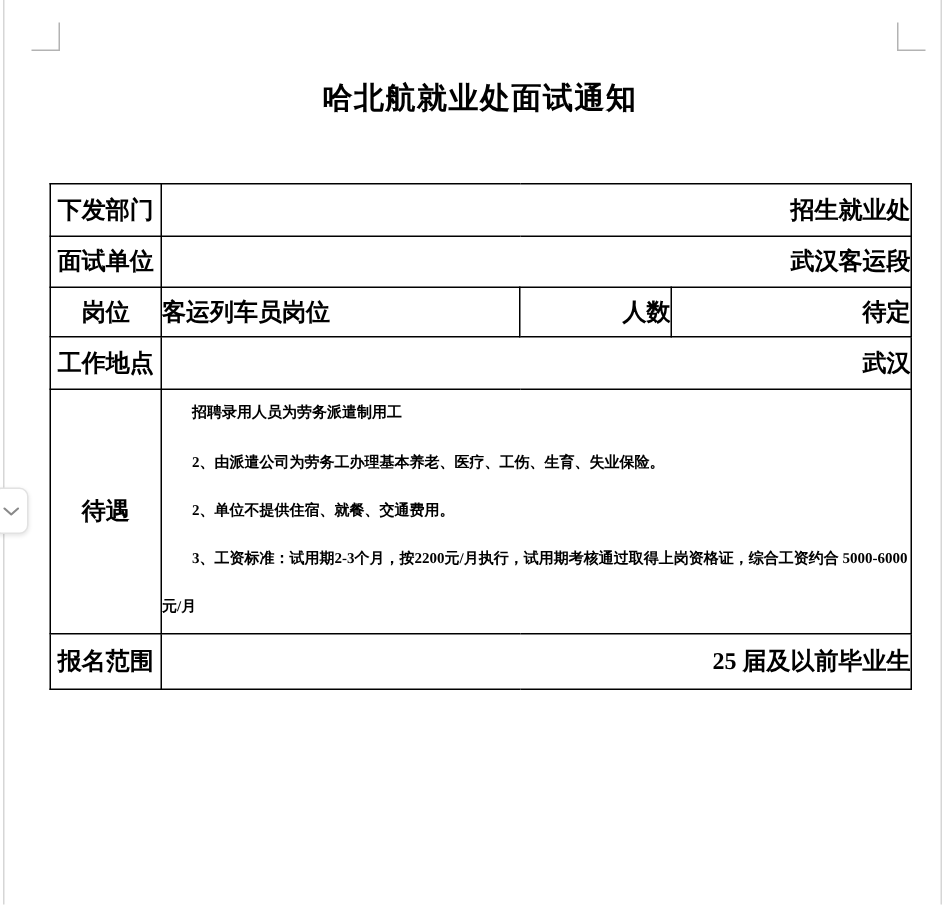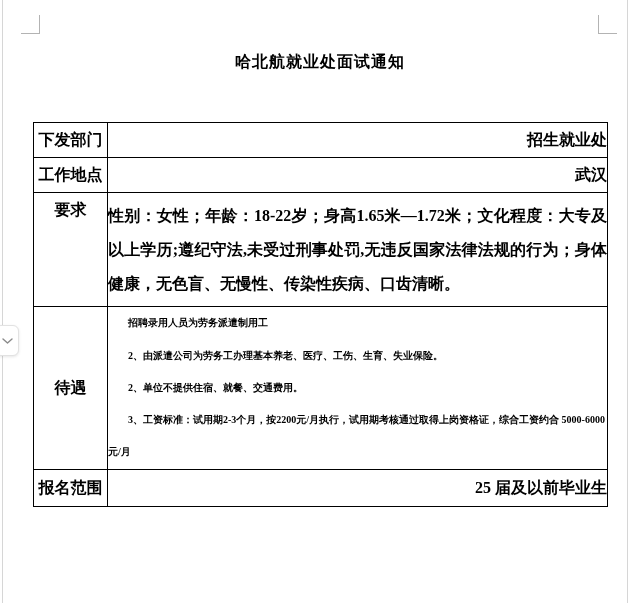--- a/index.html
+++ b/index.html
@@ -44,21 +44,21 @@
     border-bottom: 1px solid #b3b3b3;
   }
 
   .doc-title {
     position: absolute;
     left: 33px;
     top: 52px;
     width: 574px;
     margin: 0;
     text-align: center;
-    font-size: 16px;
+    font-size: 20px;
     font-weight: bold;
     letter-spacing: 1px;
   }
 
   
   .collapse-btn {
     position: absolute;
     left: -5px;
     top: 325px;
     width: 24px;
@@ -153,27 +153,33 @@
     <col style="width:74px">
     <col style="width:239px">
     <col style="width:101px">
     <col style="width:160px">
   </colgroup>
   <tbody>
     <tr class="r0">
       <td class="lbl">下发部门</td>
       <td class="center" colspan="3">招生就业处</td>
     </tr>
+    <tr class="r1">
+      <td class="lbl">面试单位</td>
+      <td class="center" colspan="3">武汉客运段</td>
+    </tr>
+    <tr class="r2">
+      <td class="lbl">岗位</td>
+      <td class="pos-val">客运列车员岗位</td>
+      <td class="center">人数</td>
+      <td class="center">待定</td>
+    </tr>
     <tr class="r3">
       <td class="lbl">工作地点</td>
       <td class="center" colspan="3">武汉</td>
-    </tr>
-    <tr class="r4">
-      <td class="lbl">要求</td>
-      <td class="req" colspan="3">性别：女性；年龄：18-22岁；身高1.65米—1.72米；文化程度：大专及以上学历;遵纪守法,未受过刑事处罚,无违反国家法律法规的行为；身体健康，无色盲、无慢性、传染性疾病、口齿清晰。</td>
     </tr>
     <tr class="r5">
       <td class="lbl">待遇</td>
       <td class="treat" colspan="3">
         <p>招聘录用人员为劳务派遣制用工</p>
         <p>2、由派遣公司为劳务工办理基本养老、医疗、工伤、生育、失业保险。</p>
         <p>2、单位不提供住宿、就餐、交通费用。</p>
         <p>3、工资标准：试用期2-3个月，按2200元/月执行，试用期考核通过取得上岗资格证，综合工资约合 5000-6000元/月</p>
       </td>
     </tr>

